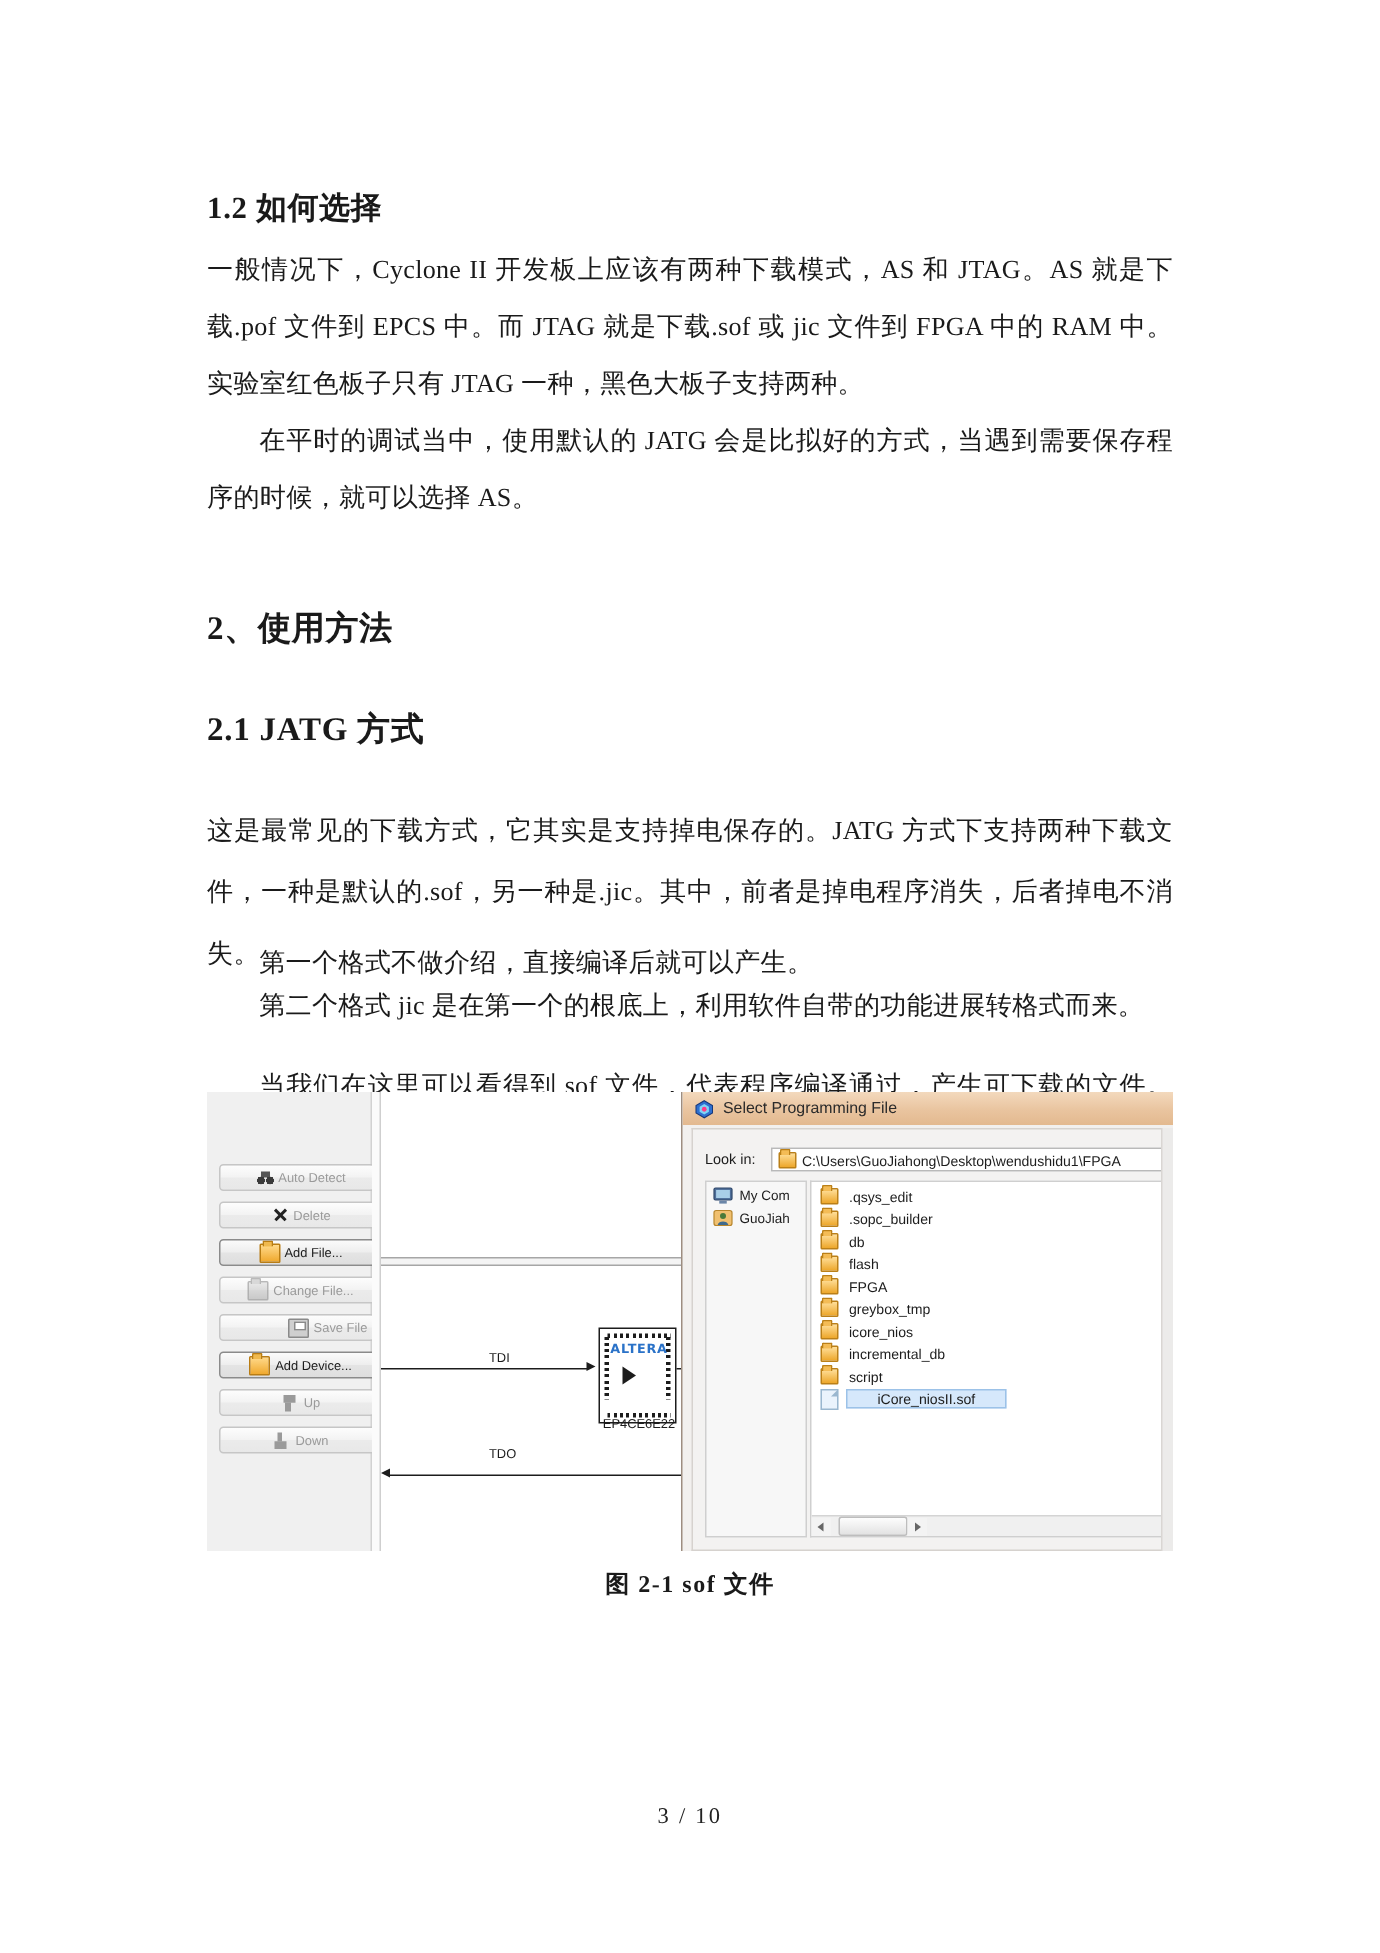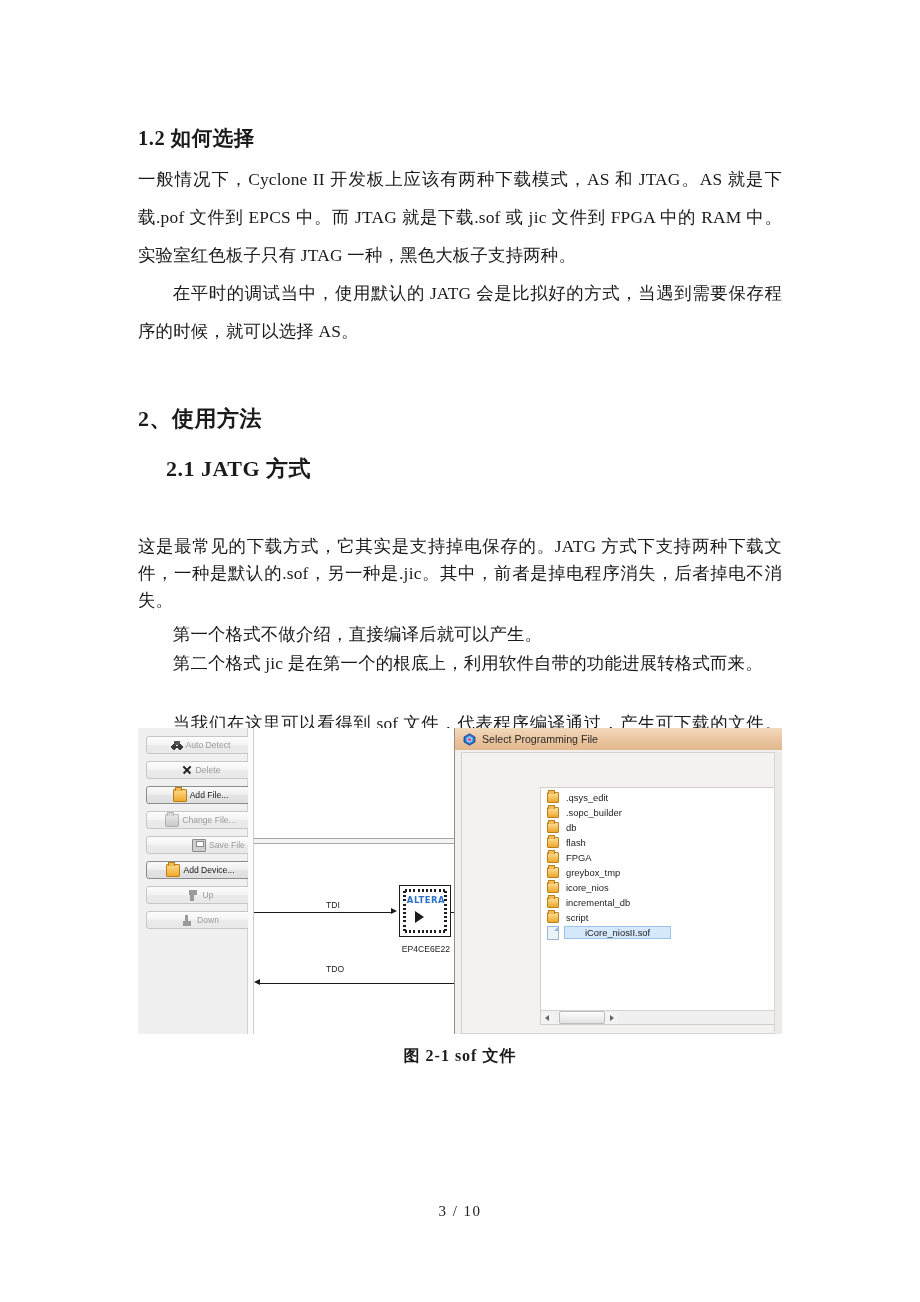--- a/index.html
+++ b/index.html
@@ -48,21 +48,21 @@
   
   .para {
     font-size: 17.4px;
     line-height: 38px;
     margin: 0;
     text-align: justify;
     letter-spacing: 0.2px;
   }
   .para-tight {
     font-size: 17.4px;
-    line-height: 27px;
+    line-height: 41px;
     margin: 0;
     text-align: justify;
     letter-spacing: 0.2px;
   }
   .indent2 { text-indent: 2em; }
 
   
   .fig-caption {
     position: absolute;
     left: 0;
@@ -122,20 +122,21 @@
     border: 1px solid #c6c6c6;
     border-radius: 3px;
     background: linear-gradient(to bottom, #fdfdfd 0%, #f3f3f3 48%, #ebebeb 52%, #e8e8e8 100%);
     display: flex;
     align-items: center;
     justify-content: center;
     gap: 3px;
     font-size: 8.6px;
     color: #9a9a9a;
     box-sizing: border-box;
+    margin-top: 40px;
   }
   .pbtn.enabled {
     color: #1c1c1c;
     border: 1px solid #8b8b8b;
     background: linear-gradient(to bottom, #fbfbfb 0%, #eeeeee 48%, #e4e4e4 52%, #dedede 100%);
   }
   .pbtn .bi { display:inline-block; width:12px; height:11px; position:relative; flex:0 0 auto;}
 
   
   .ic-bino {
@@ -199,21 +200,21 @@
   .hline2 {
     position:absolute; left:0; height:4px;
     border-top:1px solid #a6a6a6; border-bottom:1px solid #a6a6a6;
     background:#f4f4f4;
   }
 
   
   .chip {
     position:absolute;
     left:145px; top:157px;
-    width:52px; height:52px;
+    width:52px; height:64px;
     border:1.4px solid #1c1c1c;
     background:#fff;
     box-sizing:border-box;
   }
   .pins-t, .pins-b {
     position:absolute; left:5px; width:42px; height:3px;
     background: repeating-linear-gradient(to right,#1c1c1c 0 2px, transparent 2px 4.2px);
   }
   .pins-t { top:3px; }
   .pins-b { bottom:3px; }
@@ -388,21 +389,21 @@
   <div class="content">
 
     <h2 class="h-sub" style="position:absolute; top:124px;">1.2 如何选择</h2>
 
     <p class="para" style="position:absolute; top:160px; width:644px;"> 一般情况下，Cyclone II 开发板上应该有两种下载模式，AS 和 JTAG。AS 就是下载.pof 文件到 EPCS 中。而 JTAG 就是下载.sof 或 jic 文件到 FPGA 中的 RAM 中。实验室红色板子只有 JTAG 一种，黑色大板子支持两种。</p>
 
     <p class="para indent2" style="position:absolute; top:274px; width:644px;">在平时的调试当中，使用默认的 JATG 会是比拟好的方式，当遇到需要保存程序的时候，就可以选择 AS。</p>
 
     <h2 class="h-main" style="position:absolute; top:404px;">2、使用方法</h2>
 
-    <h2 class="h-main" style="position:absolute; top:454px;margin-left:28px;">2.1 JATG 方式</h2>
+    <h2 class="h-main" style="position:absolute; top:471px;">2.1 JATG 方式</h2>
 
     <p class="para-tight" style="position:absolute; top:533px; width:644px;">这是最常见的下载方式，它其实是支持掉电保存的。JATG 方式下支持两种下载文件，一种是默认的.sof，另一种是.jic。其中，前者是掉电程序消失，后者掉电不消失。</p>
 
     <p class="para-tight indent2" style="position:absolute; top:621px; width:644px;">第一个格式不做介绍，直接编译后就可以产生。</p>
 
     <p class="para-tight indent2" style="position:absolute; top:650px; width:644px;">第二个格式 jic 是在第一个的根底上，利用软件自带的功能进展转格式而来。</p>
 
     <p class="para-tight indent2" style="position:absolute; top:709px; width:644px; line-height:29.5px;">当我们在这里可以看得到 sof 文件，代表程序编译通过，产生可下载的文件。这里我们以黑色的开发板为例子，进展讲解。</p>
   </div>
 
@@ -474,21 +475,51 @@
           <svg width="13" height="13" viewBox="0 0 13 13">
             <path d="M6.5 0.8 L12 4 L12 9 L6.5 12.2 L1 9 L1 4 Z" fill="#2e6fd0" stroke="#16387a" stroke-width="0.7"></path>
             <path d="M6.5 3 L9.6 4.8 L9.6 8.2 L6.5 10 L3.4 8.2 L3.4 4.8 Z" fill="#7fd4f5"></path>
             <circle cx="6.5" cy="6.5" r="1.6" fill="#ff3b8a"></circle>
           </svg>
         </span>
         <span class="dlg-title-text">Select Programming File</span>
       </div>
 
       <div class="dlg-body">
-
+        <div class="lookin-row">
+          <span class="lookin-label">Look in:</span>
+          <div class="lookin-box">
+            <span class="mini-folder"></span>
+            <span class="lookin-path">C:\Users\GuoJiahong\Desktop\wendushidu1\FPGA</span>
+          </div>
+        </div>
+
+        <div class="places">
+          <div class="place-item">
+            <span class="pc-icon">
+              <svg width="14" height="12" viewBox="0 0 14 12">
+                <rect x="1" y="1" width="12" height="8" rx="1" fill="#4f6f9a" stroke="#2d4straight"></rect>
+                <rect x="1" y="1" width="12" height="8" rx="1" fill="#4f6f9a" stroke="#30486b" stroke-width="0.8"></rect>
+                <rect x="2.4" y="2.3" width="9.2" height="5.4" fill="#a9cfe8"></rect>
+                <rect x="4.5" y="9.4" width="5" height="2" fill="#6b86a8"></rect>
+              </svg>
+            </span>
+            <span>My Com</span>
+          </div>
+          <div class="place-item">
+            <span class="pc-icon">
+              <svg width="14" height="12" viewBox="0 0 14 12">
+                <rect x="1" y="1" width="12" height="10" rx="1.5" fill="#f0c070" stroke="#b8862c" stroke-width="0.8"></rect>
+                <circle cx="7" cy="4.6" r="2" fill="#4a7a3a"></circle>
+                <path d="M3.4 10.6 C4 7.6 10 7.6 10.6 10.6 Z" fill="#3f6b8e"></path>
+              </svg>
+            </span>
+            <span>GuoJiah</span>
+          </div>
+        </div>
 
         <div class="files">
           <div class="file-list">
             <div class="file-row">
               <span class="mini-folder"></span>
               <span class="nm">.qsys_edit</span>
             </div>
             <div class="file-row">
               <span class="mini-folder"></span>
               <span class="nm">.sopc_builder</span>

